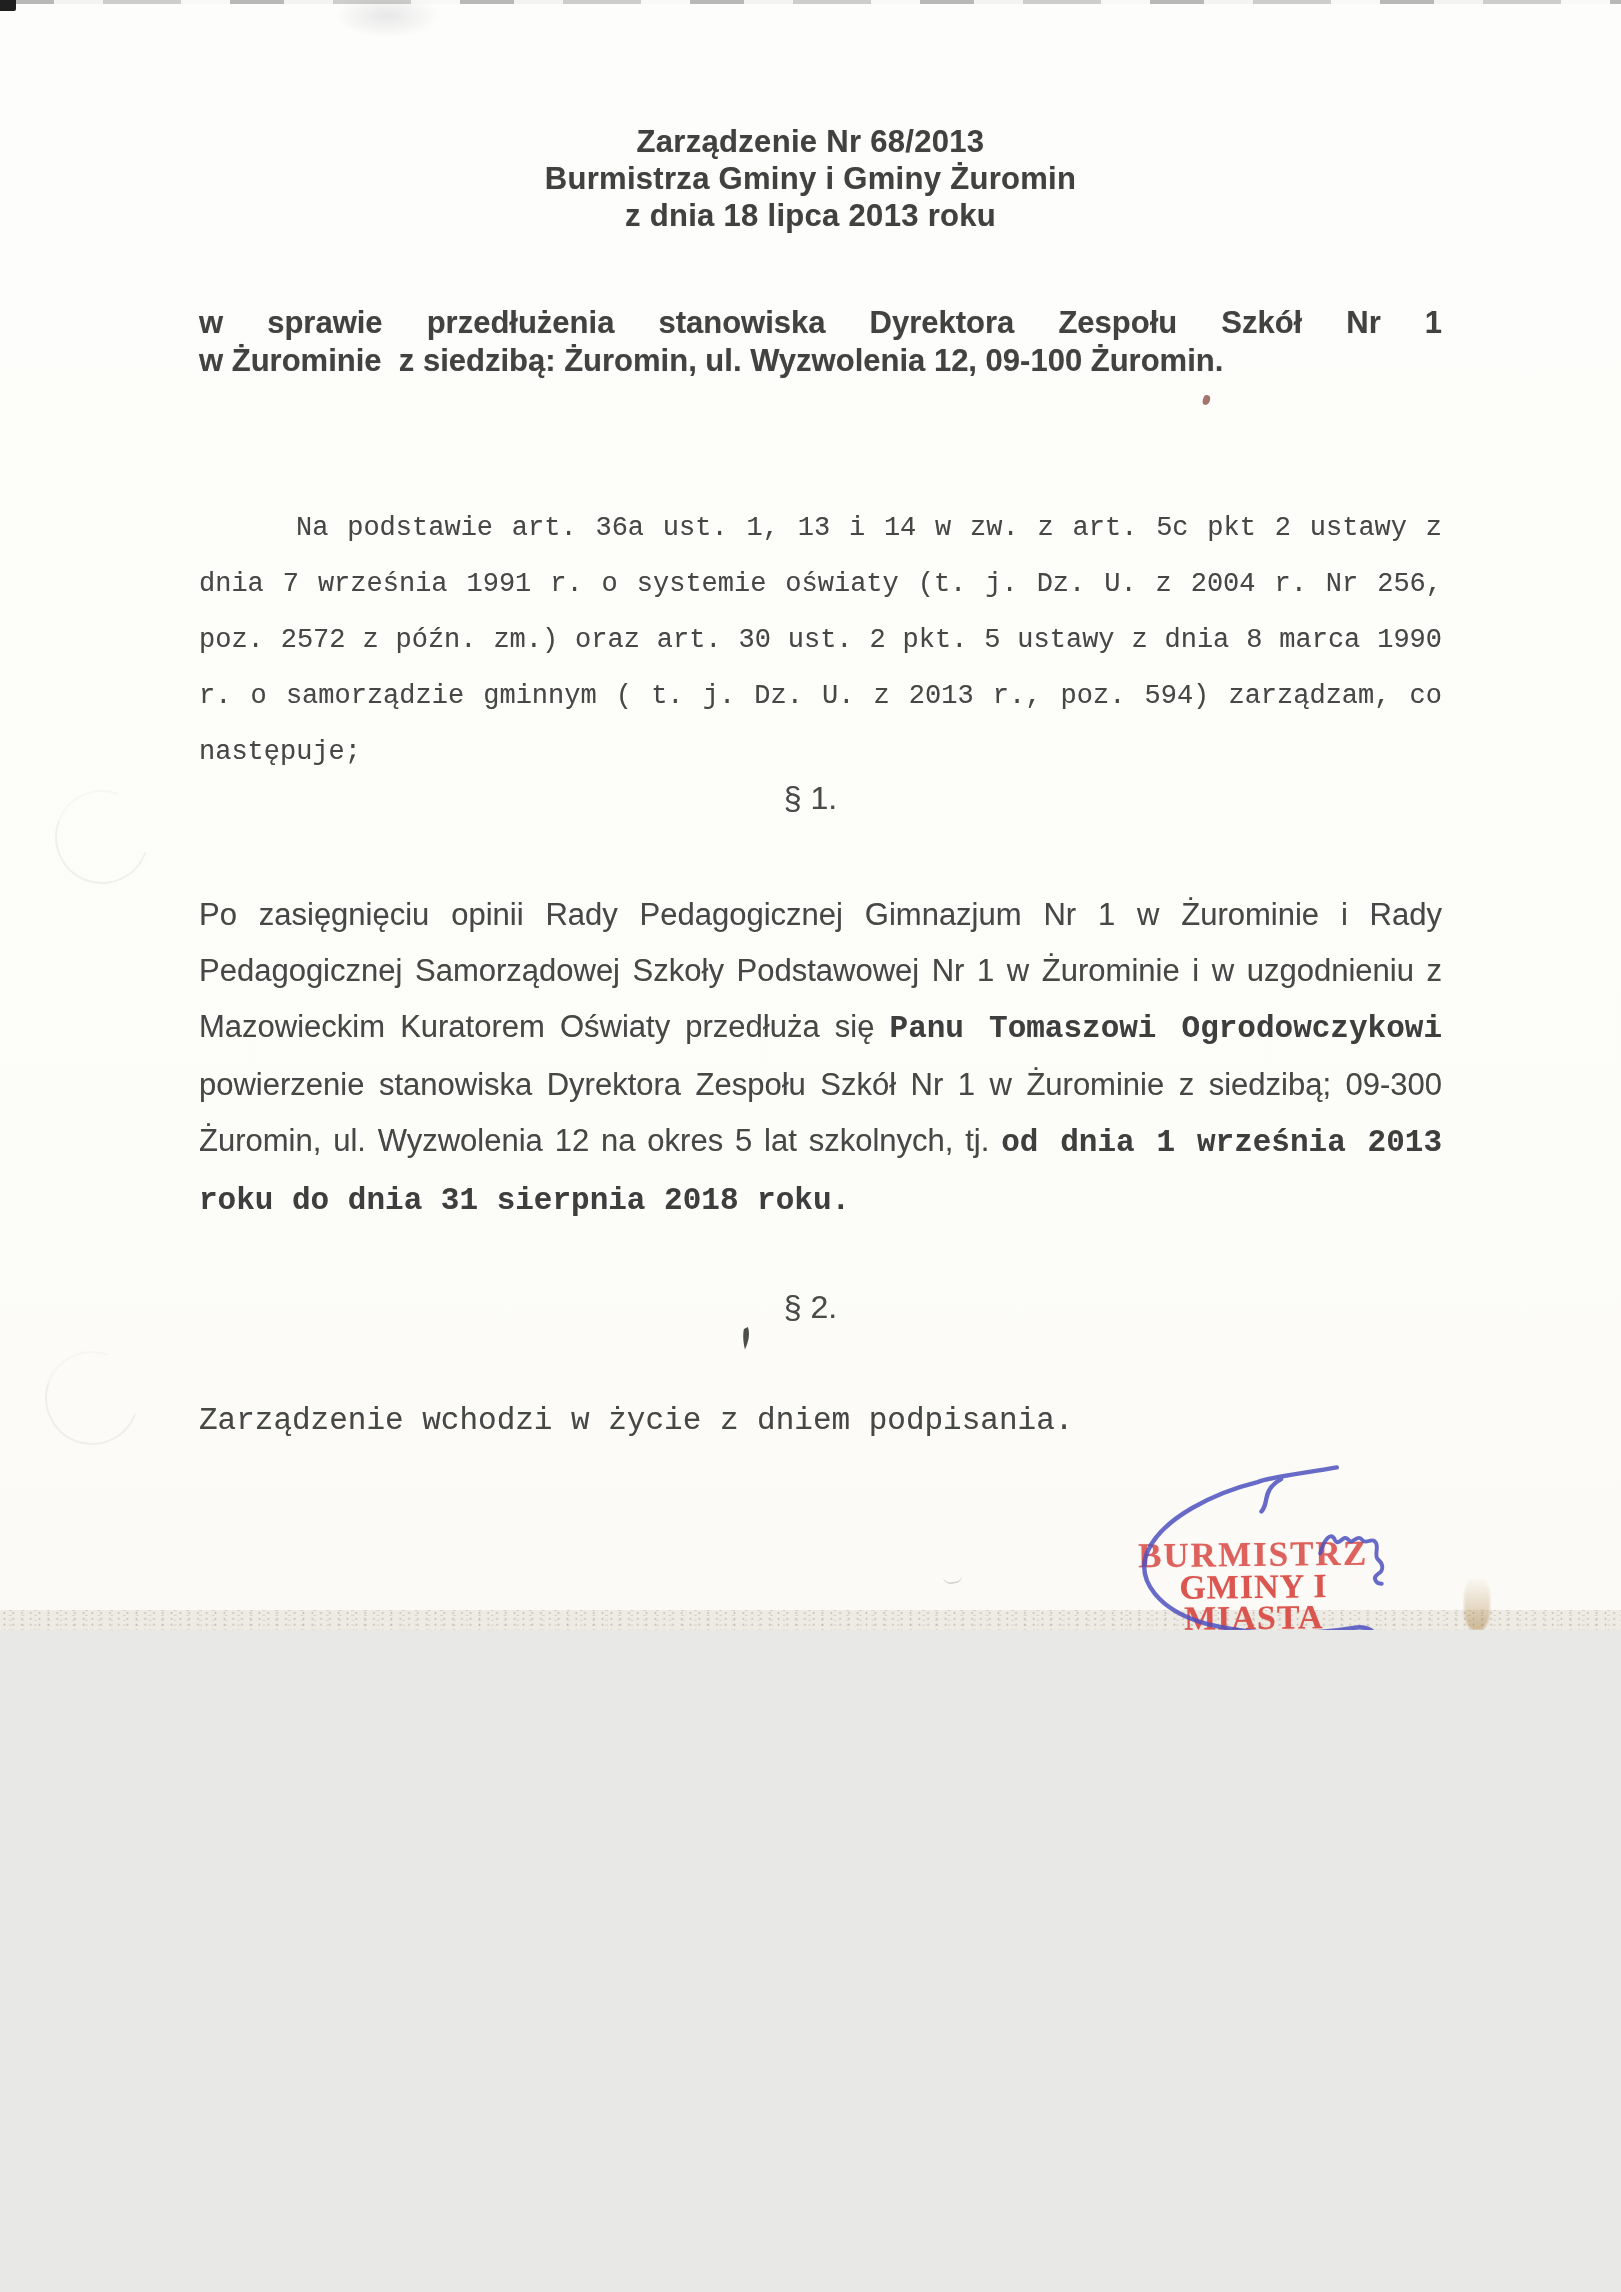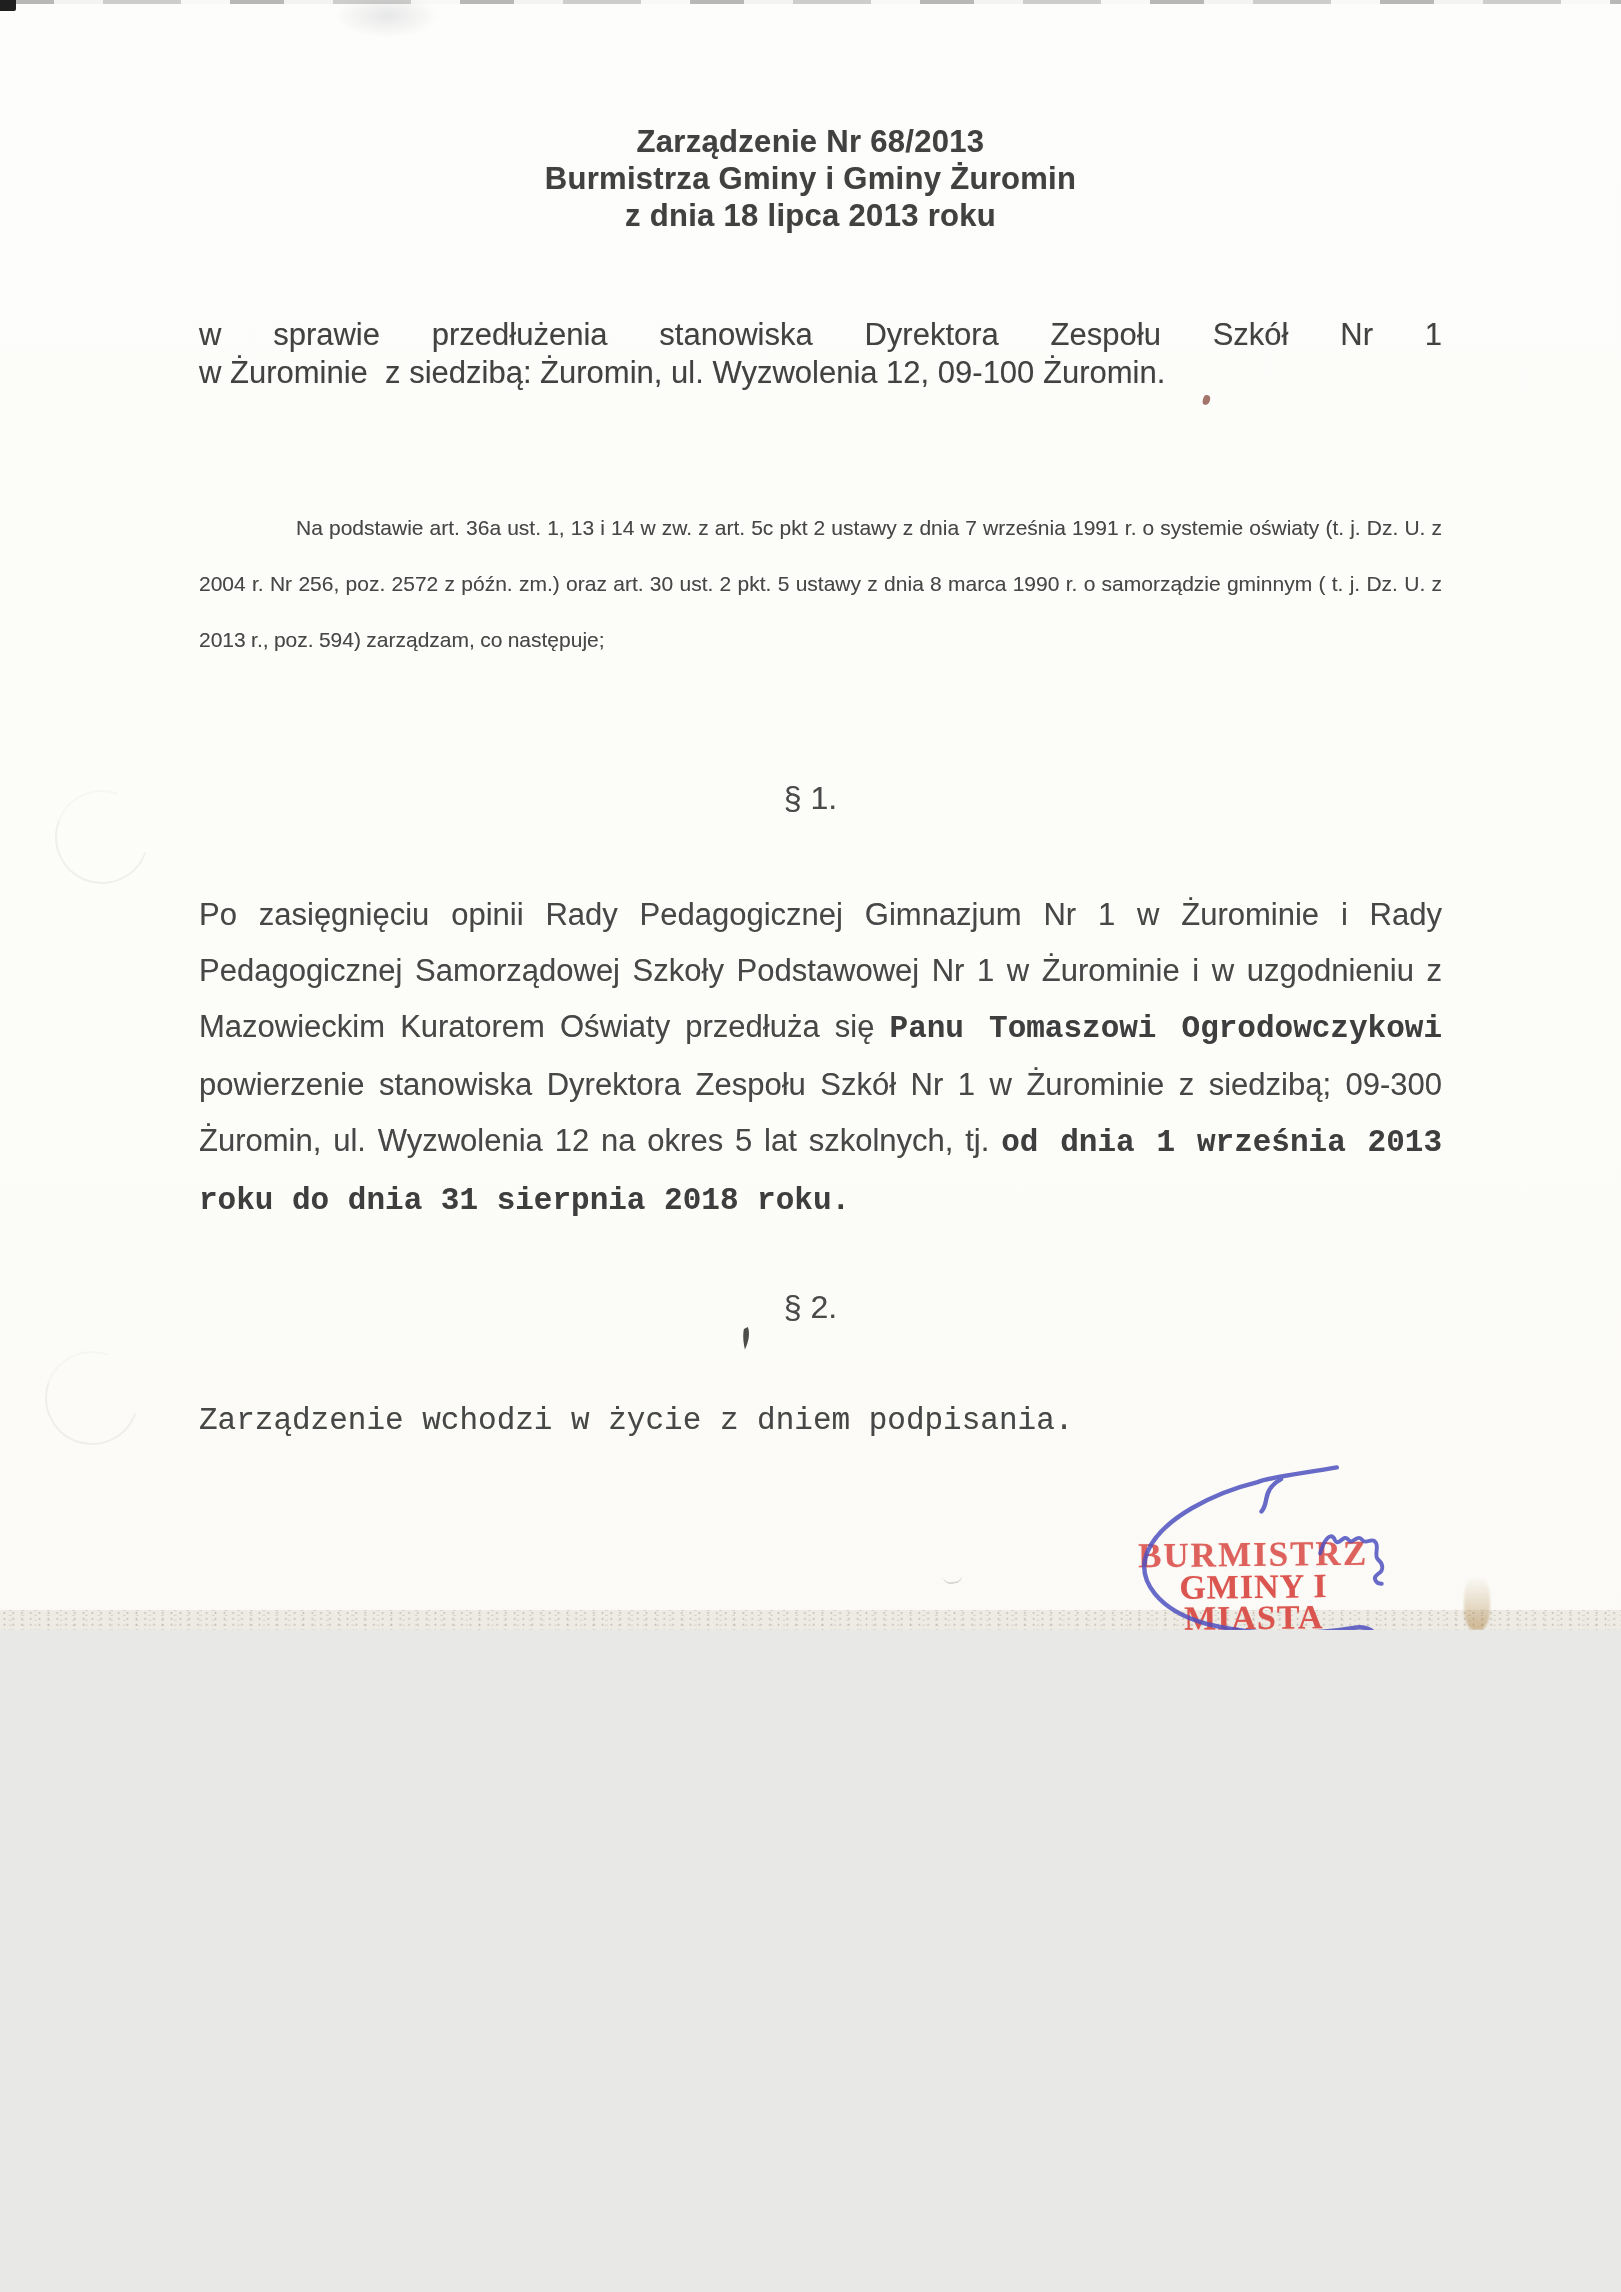--- a/index.html
+++ b/index.html
@@ -14,31 +14,32 @@
     color:#474747;
   }
   
   .title-block{
     position:absolute; top:123px; left:0; width:100%;
     text-align:center; font-weight:bold; font-size:31px; line-height:37px;
     color:#414141; letter-spacing:0.3px;
     text-shadow:0 0 0.7px rgba(60,60,60,.35);
   }
   .subject-block{
-    position:absolute; top:316px; left:199px; width:1243px;
-    font-weight:normal; font-size:31px; line-height:38px; color:#424242;
+    position:absolute; top:304px; left:199px; width:1243px;
+    font-weight:bold; font-size:31px; line-height:38px; color:#424242;
     text-shadow:0 0 0.7px rgba(60,60,60,.35);
   }
   .subject-line1{ text-align:justify; text-align-last:justify; }
   .subject-line2{ white-space:pre-wrap; }
   .legal-block{
     position:absolute; top:500px; left:199px; width:1243px;
-    font-size:21px; line-height:56px; text-align:justify;
+    font-size:27px; line-height:56px; text-align:justify;
     text-indent:97px; word-spacing:-0.5px;
     text-shadow:0 0 0.6px rgba(70,70,70,.3);
+    font-family:Liberation Mono, monospace;
   }
   .section-heading{
     position:absolute; left:0; width:100%; text-align:center;
     font-size:32px; color:#4a4a4a;
     text-shadow:0 0 0.6px rgba(70,70,70,.3);
   }
   .section-heading.s1{ top:780px; }
   .section-heading.s2{ top:1289px; }
   .para1-block{
     position:absolute; top:887px; left:199px; width:1243px;

